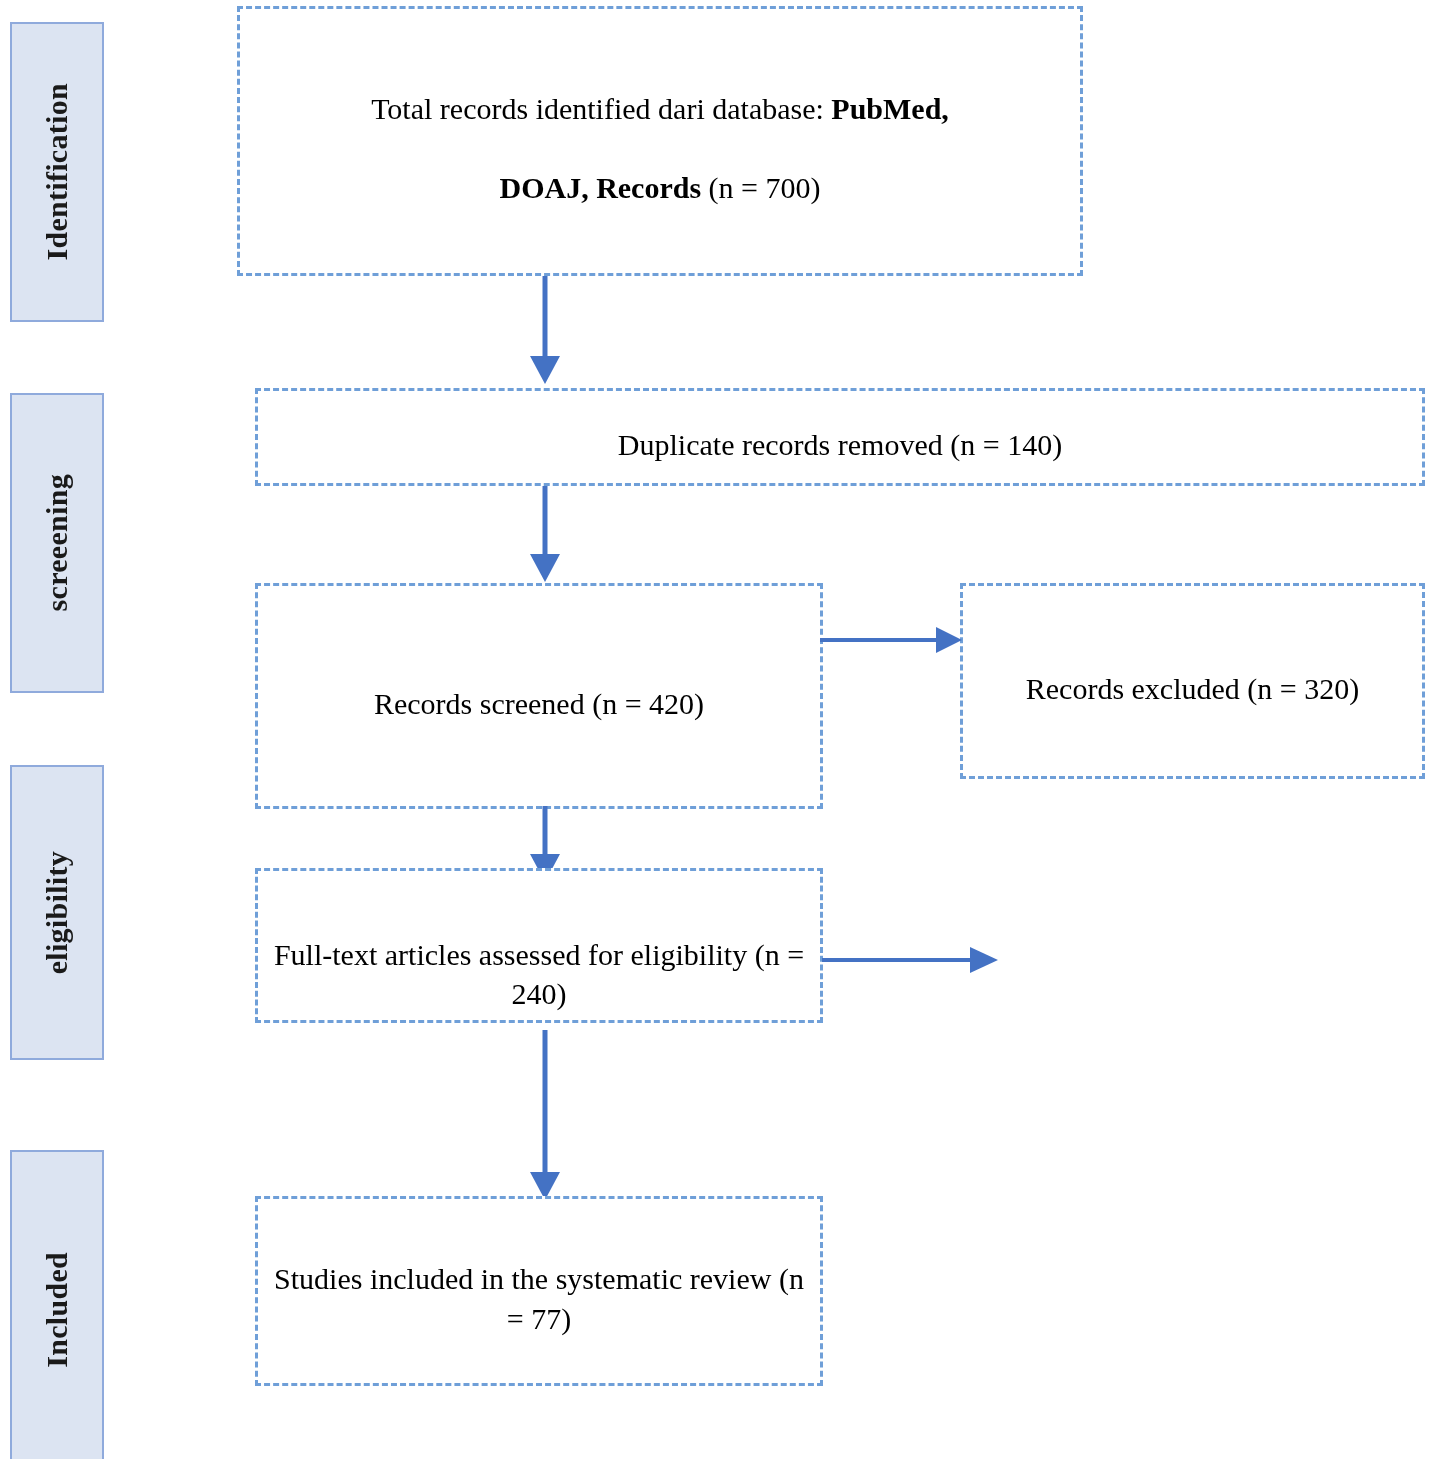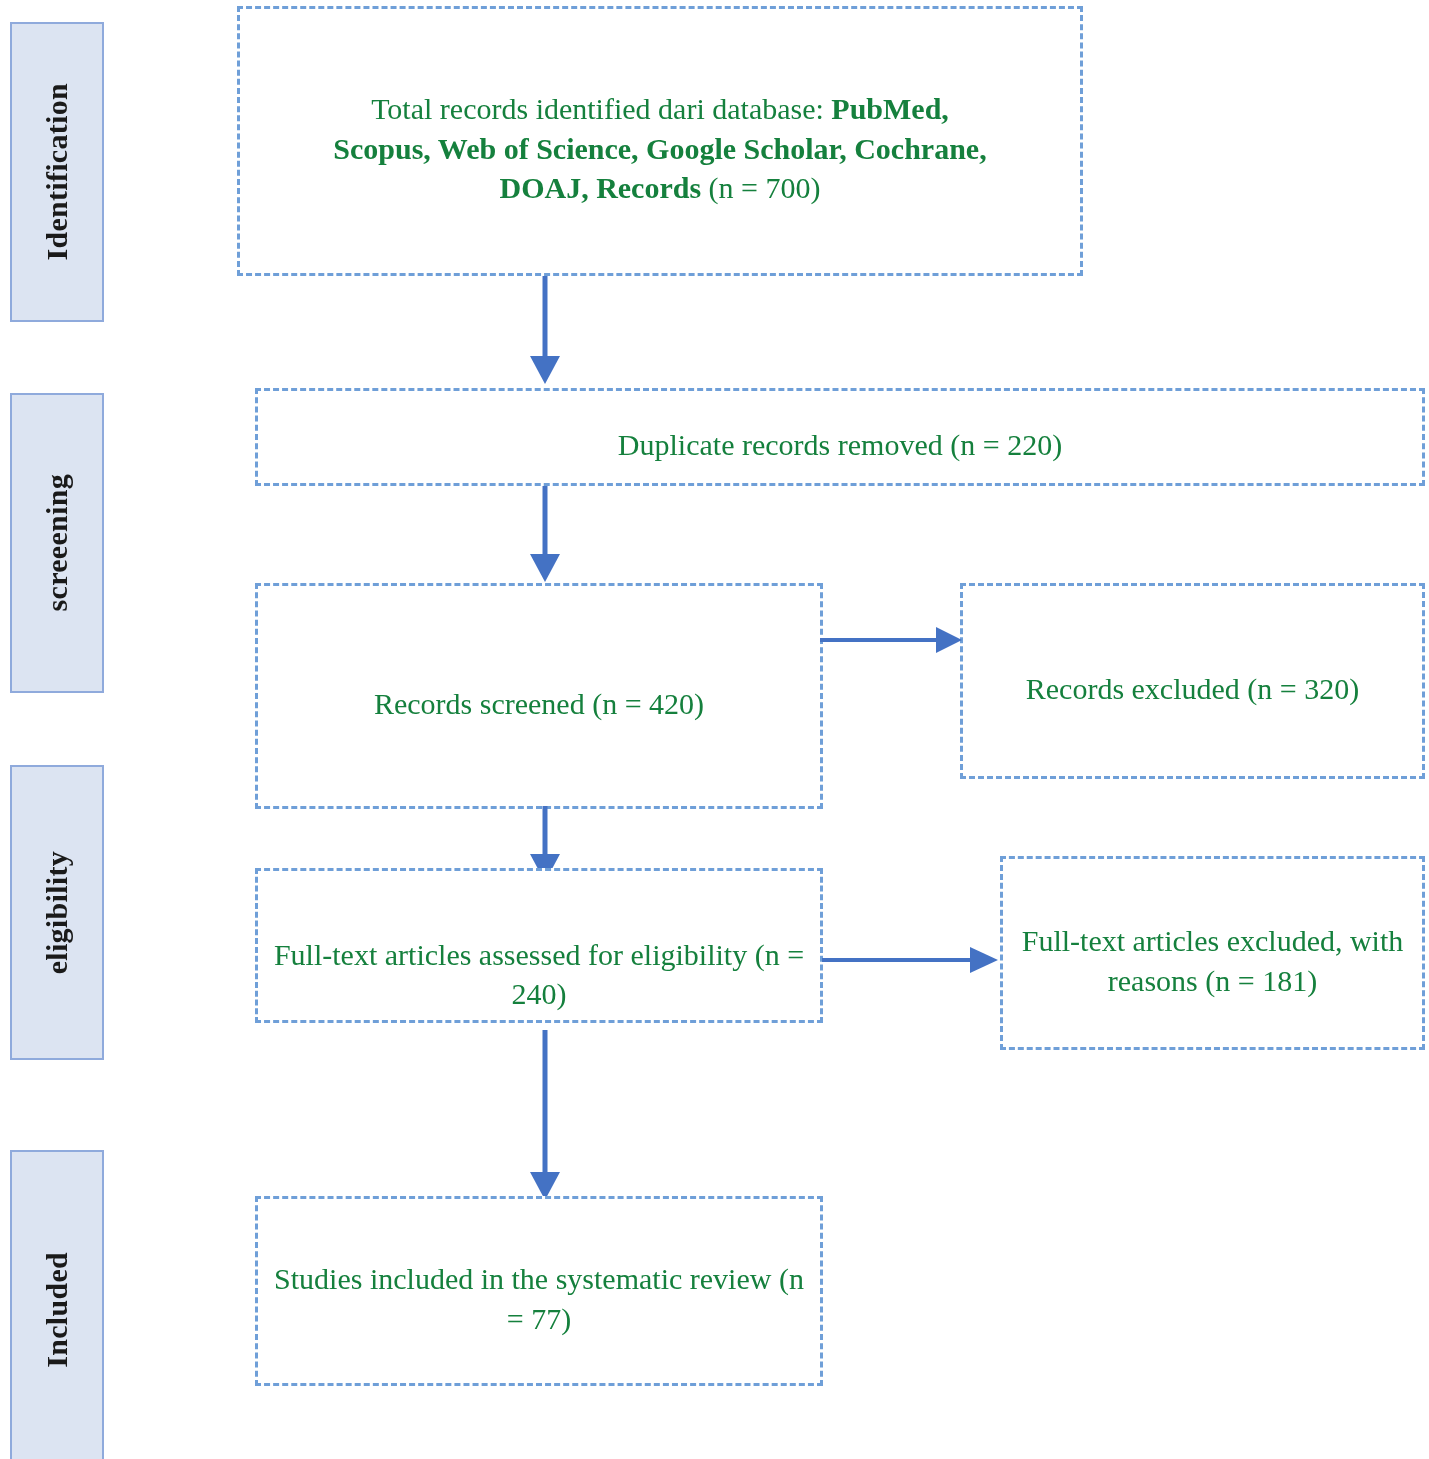--- a/index.html
+++ b/index.html
@@ -50,21 +50,21 @@
     background: #ffffff;
     display: flex;
     align-items: center;
     justify-content: center;
     padding: 6px 14px;
   }
   .flow-box .box-text {
     text-align: center;
     font-family: "Liberation Serif", "DejaVu Serif", serif;
     font-size: 30px;
-    color: #15803d;
+    color: #000000;
     line-height: 1.32;
     margin-top: 15px;
   }
   .flow-box .box-text.with-bold b {
     font-weight: 700;
   }
 
   
   .arrow-svg {
     position: absolute;
@@ -89,32 +89,32 @@
     <span class="stage-text">eligibility</span>
   </div>
 
   <div class="stage-box" style="left:10px; top:1150px; width:94px; height:320px;">
     <span class="stage-text">Included</span>
   </div>
 
   <div class="flow-box" style="left:237px; top:6px; width:846px; height:270px;">
     <div class="box-text with-bold">
       <span>Total records identified dari database: </span><b>PubMed,</b><br>
-      <b>Scopus, Web of Science, Google Scholar, Cochrane,</b><br>
+      <br>
       <b>DOAJ, Records</b><span> (n = 700)</span>
     </div>
   </div>
 
   <svg class="arrow-svg" style="left:520px; top:276px;" width="50" height="112" viewBox="0 0 50 112">
     <line x1="25" y1="0" x2="25" y2="88" stroke="#4472c4" stroke-width="5"></line>
     <polygon points="25,108 10,80 40,80" fill="#4472c4"></polygon>
   </svg>
 
   <div class="flow-box" style="left:255px; top:388px; width:1170px; height:98px;">
-    <div class="box-text">Duplicate records removed (n = 220)</div>
+    <div class="box-text">Duplicate records removed (n = 140)</div>
   </div>
 
   <svg class="arrow-svg" style="left:520px; top:486px;" width="50" height="100" viewBox="0 0 50 100">
     <line x1="25" y1="0" x2="25" y2="76" stroke="#4472c4" stroke-width="5"></line>
     <polygon points="25,96 10,68 40,68" fill="#4472c4"></polygon>
   </svg>
 
   <div class="flow-box" style="left:255px; top:583px; width:568px; height:226px;">
     <div class="box-text">Records screened (n = 420)</div>
   </div>
@@ -130,23 +130,20 @@
 
   <svg class="arrow-svg" style="left:520px; top:806px;" width="50" height="78" viewBox="0 0 50 78">
     <line x1="25" y1="0" x2="25" y2="56" stroke="#4472c4" stroke-width="5"></line>
     <polygon points="25,76 10,48 40,48" fill="#4472c4"></polygon>
   </svg>
 
   <div class="flow-box" style="left:255px; top:868px; width:568px; height:155px;align-items:flex-end;">
     <div class="box-text">Full-text articles assessed for eligibility (n = 240)</div>
   </div>
 
-  <div class="flow-box" style="left:1000px; top:856px; width:425px; height:194px;">
-    <div class="box-text">Full-text articles excluded, with reasons (n = 181)</div>
-  </div>
 
   <svg class="arrow-svg" style="left:822px; top:935px;" width="180" height="50" viewBox="0 0 180 50">
     <line x1="0" y1="25" x2="152" y2="25" stroke="#4472c4" stroke-width="4"></line>
     <polygon points="176,25 148,12 148,38" fill="#4472c4"></polygon>
   </svg>
 
   <svg class="arrow-svg" style="left:520px; top:1030px;" width="50" height="172" viewBox="0 0 50 172">
     <line x1="25" y1="0" x2="25" y2="148" stroke="#4472c4" stroke-width="5"></line>
     <polygon points="25,170 10,142 40,142" fill="#4472c4"></polygon>
   </svg>

